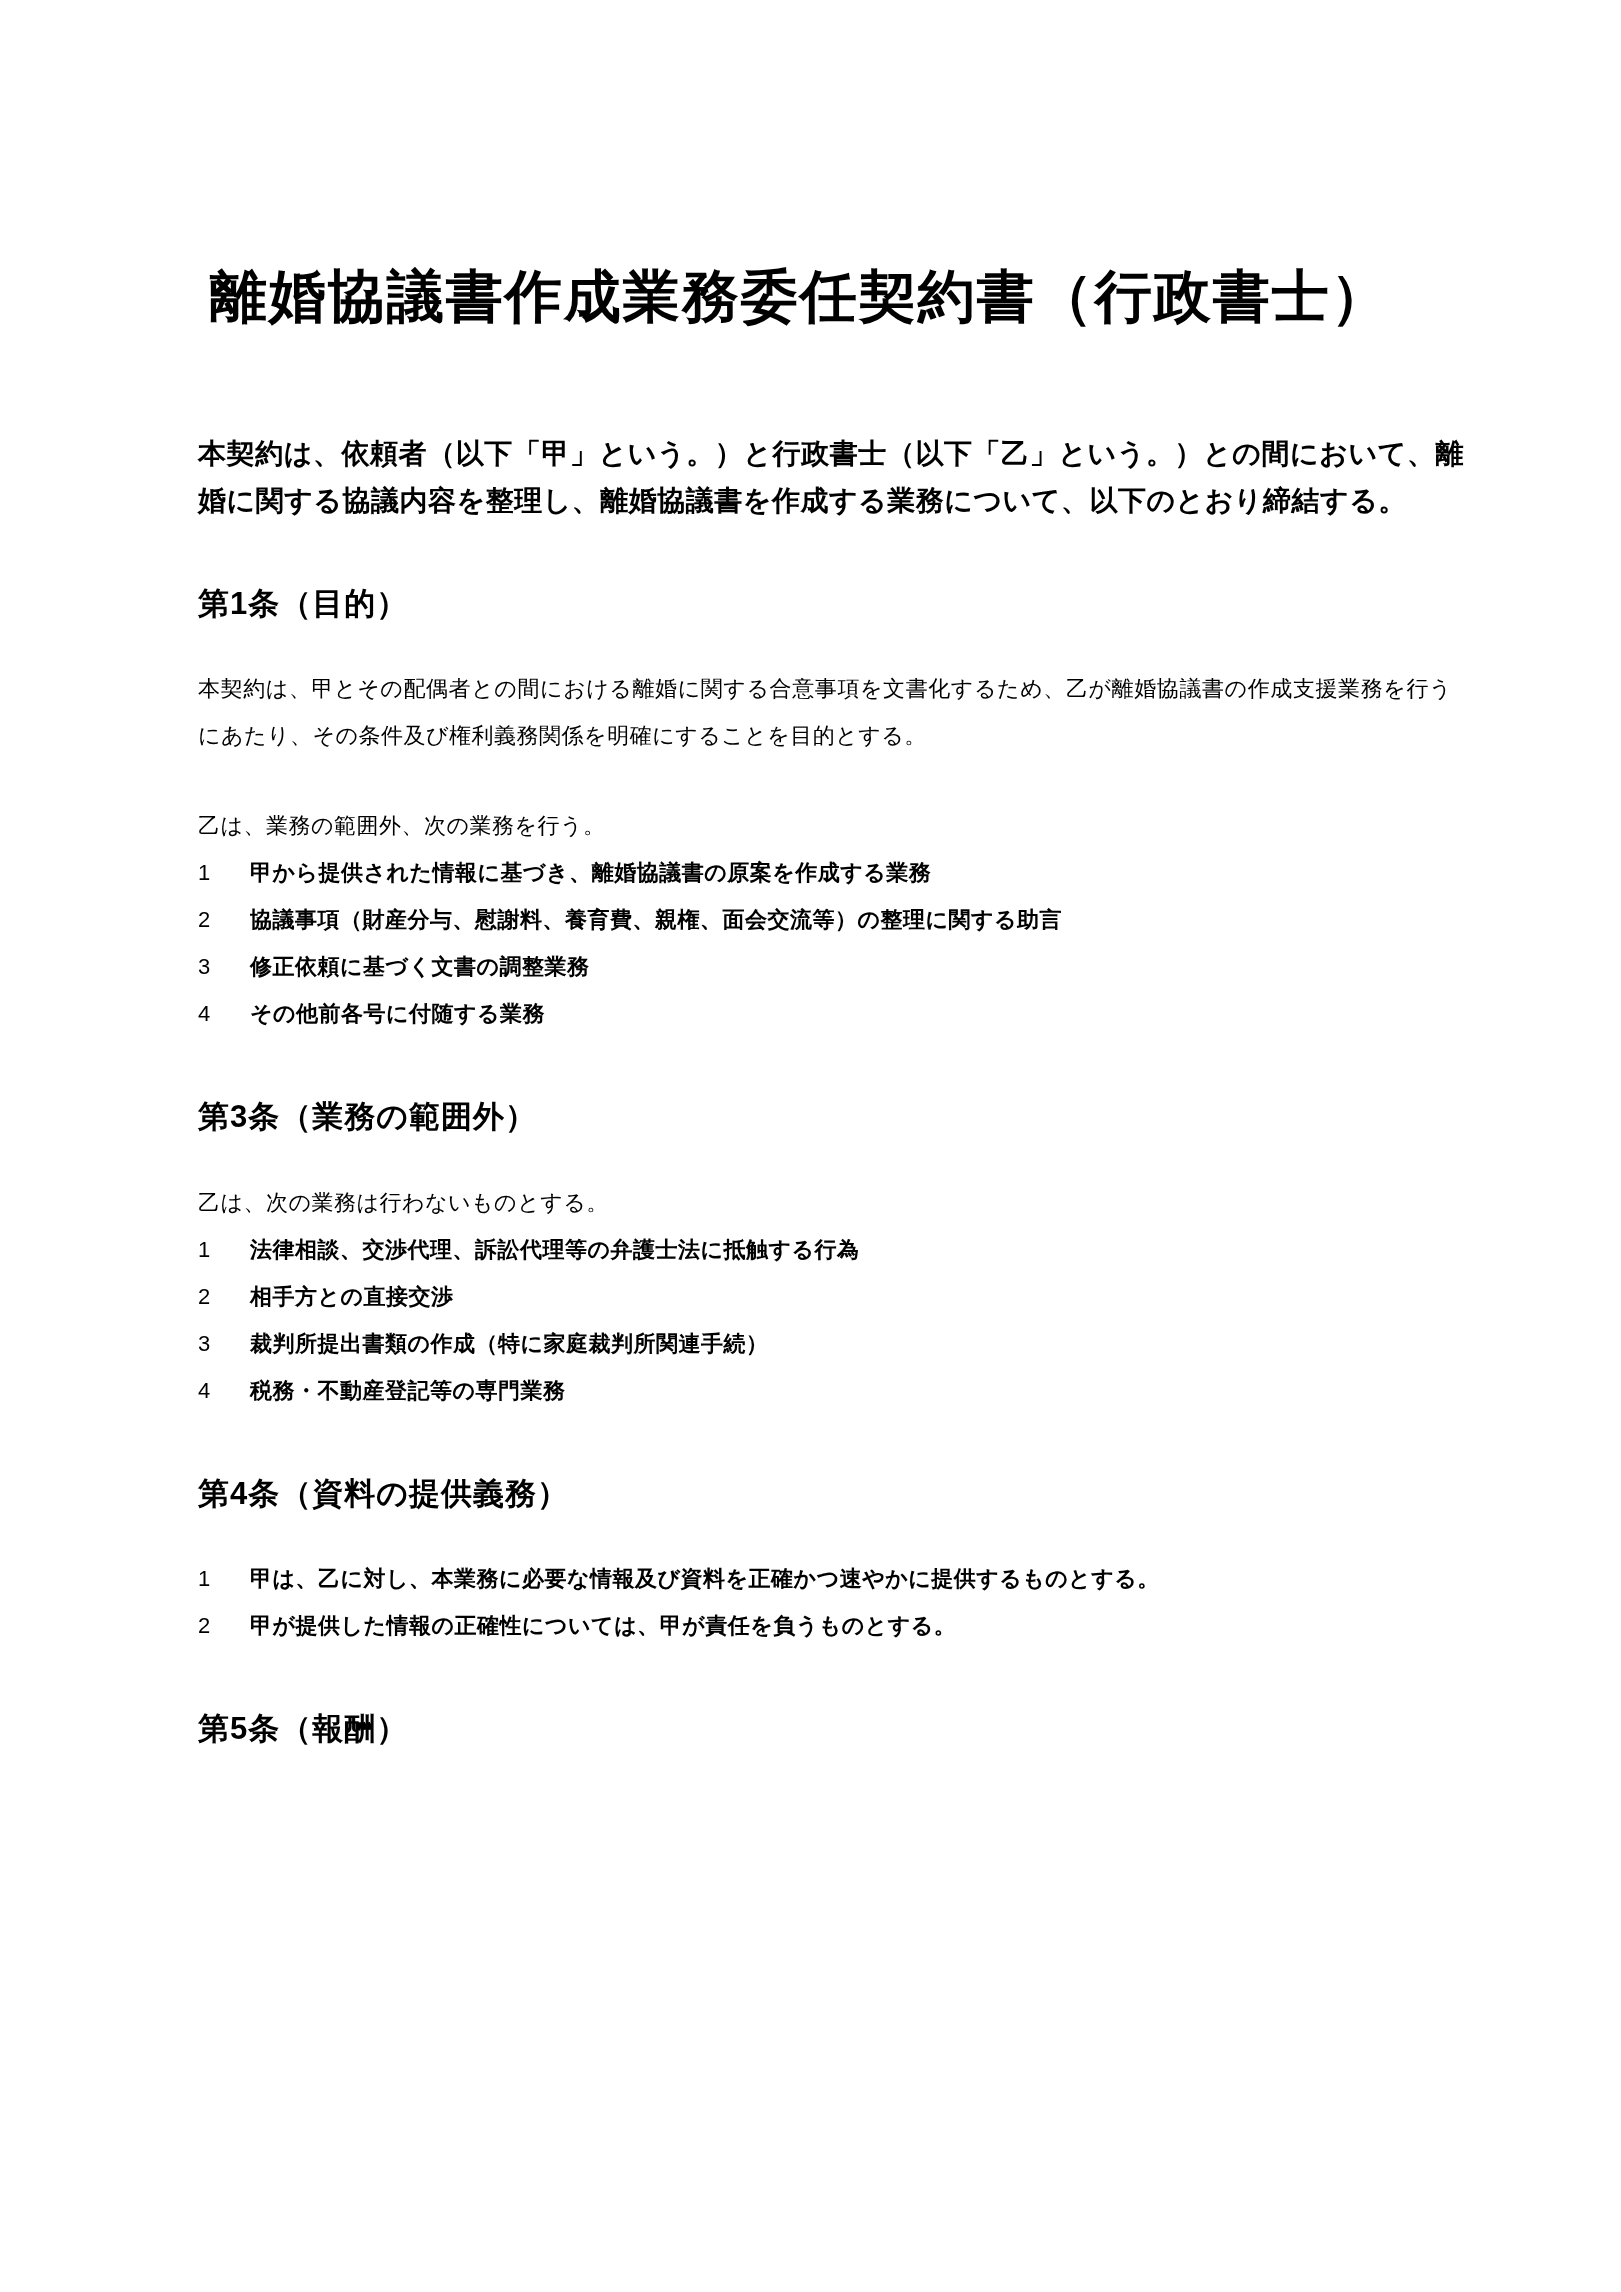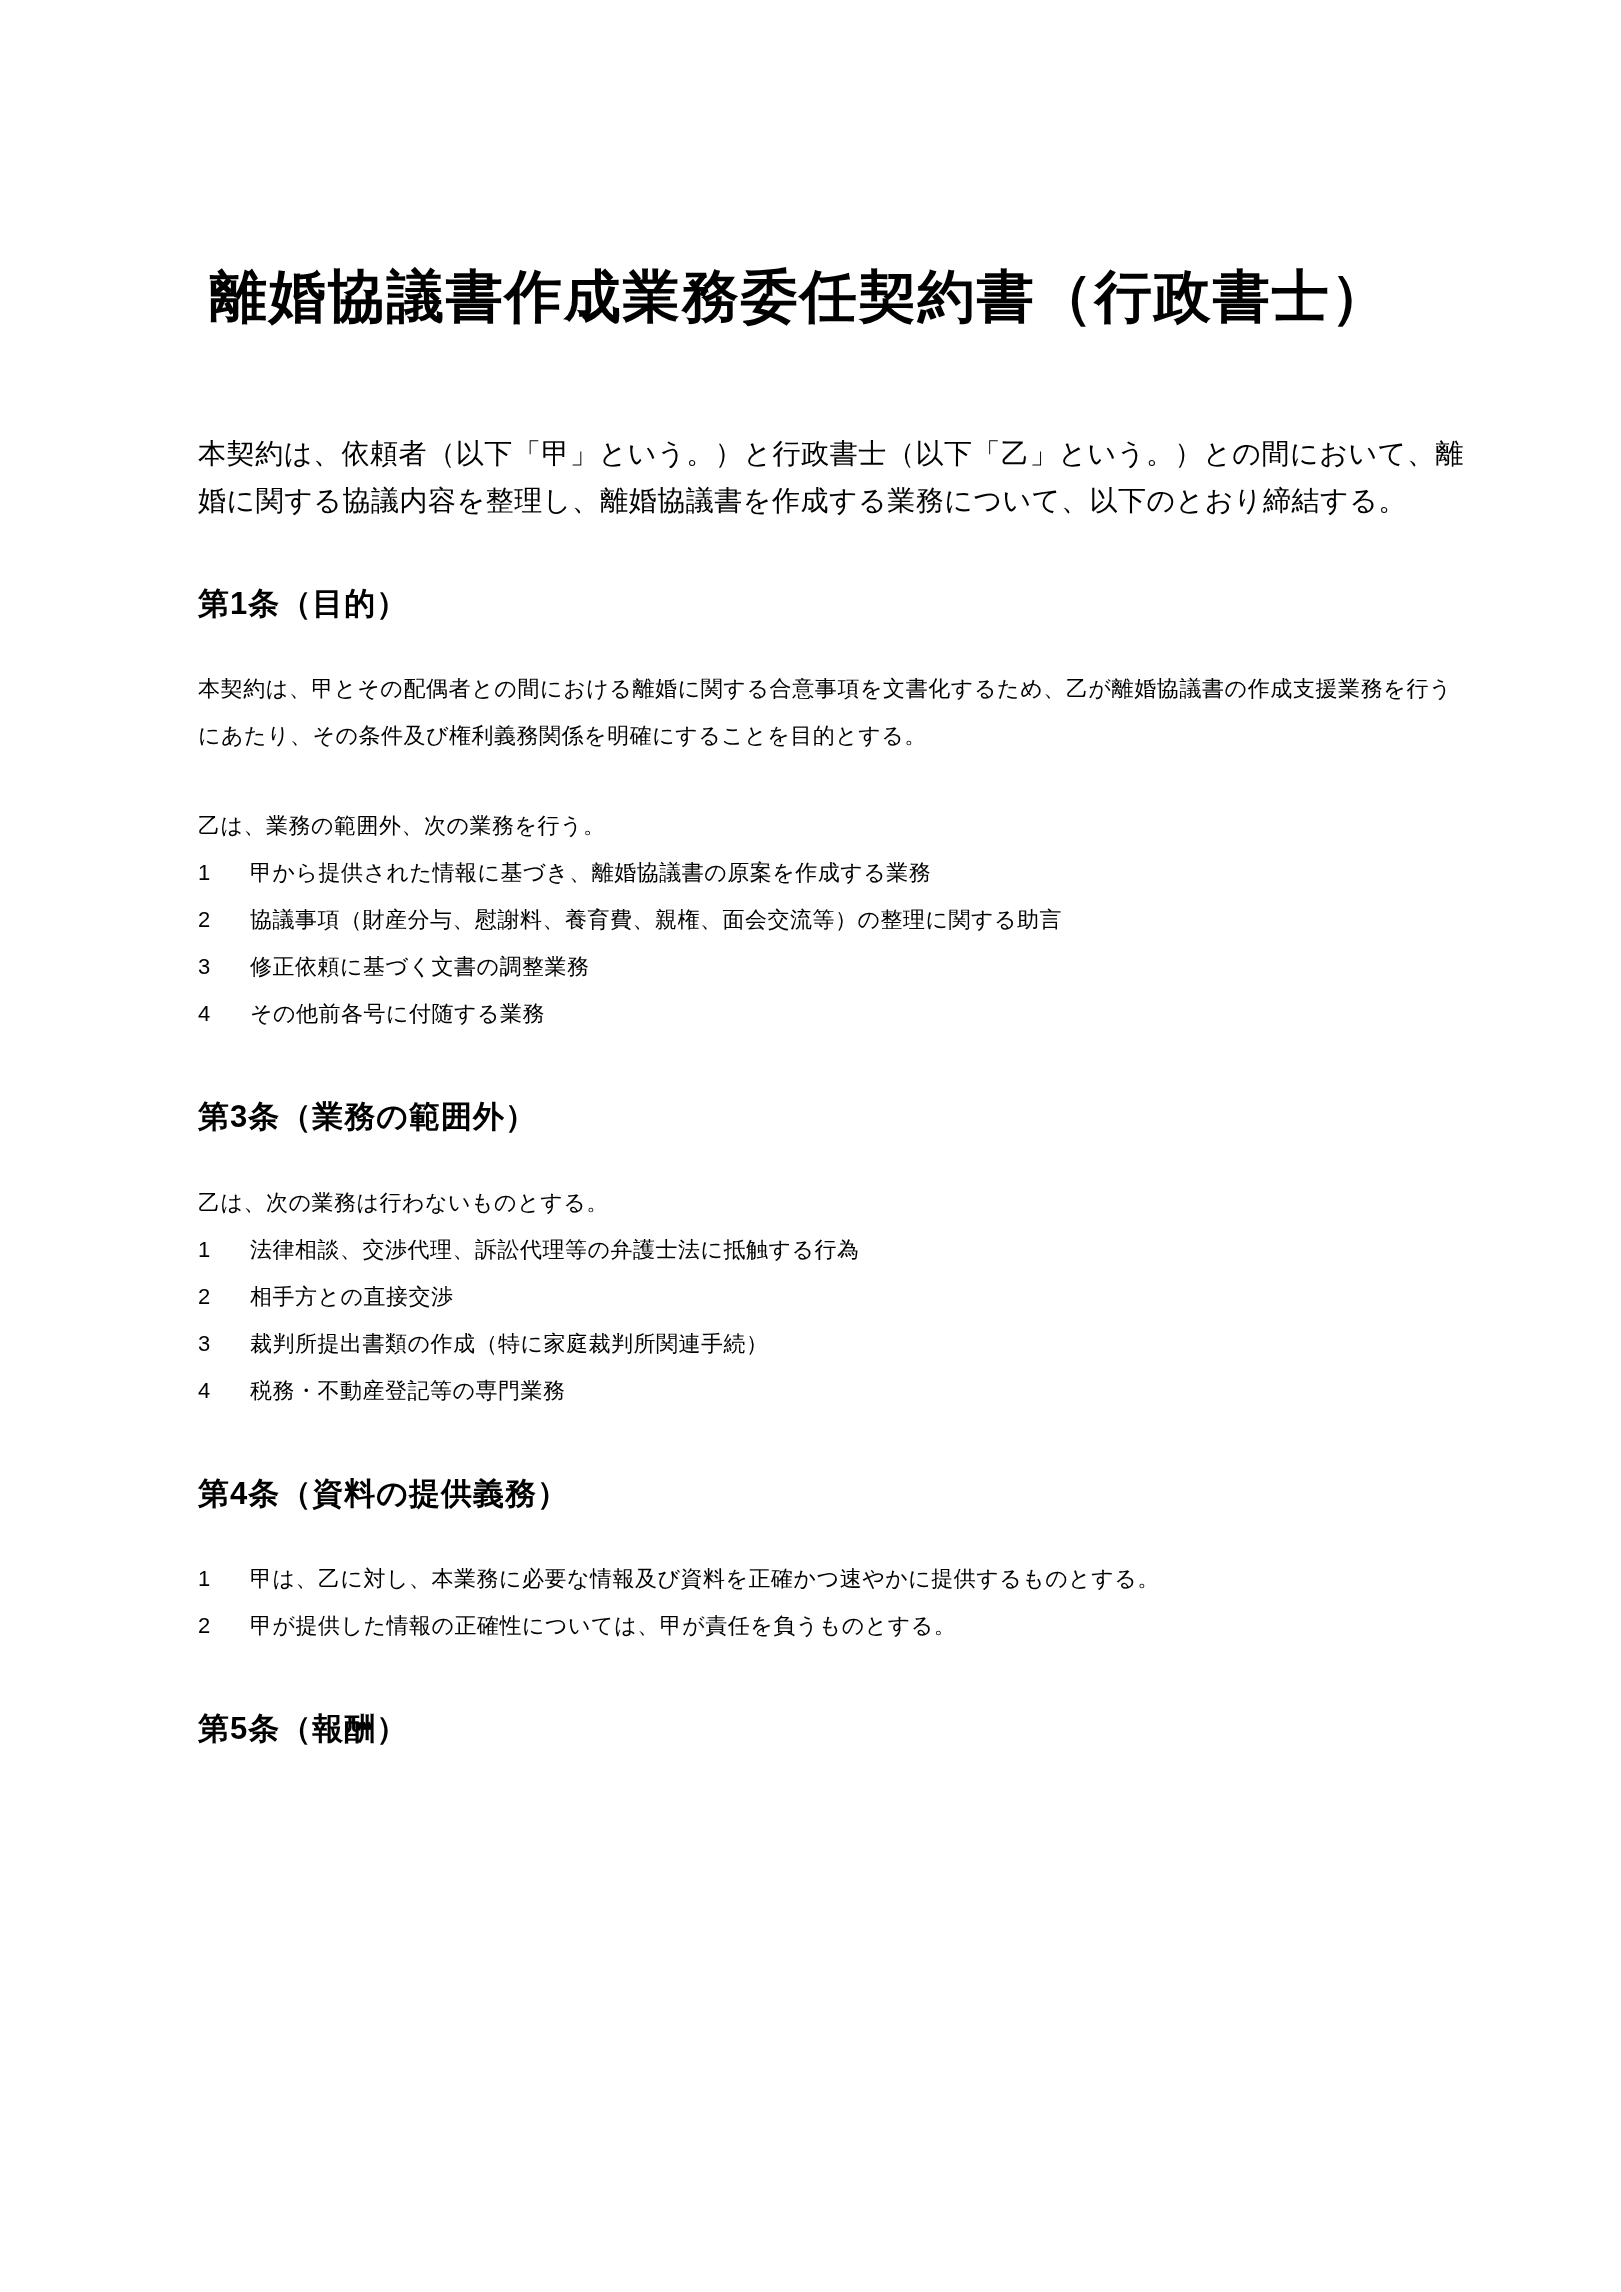--- a/index.html
+++ b/index.html
@@ -28,20 +28,21 @@
     font-weight: 700;
     letter-spacing: 2px;
     white-space: nowrap;
   }
   p.intro {
     margin: 98px 0 33px 0;
     font-size: 28px;
     line-height: 47px;
     letter-spacing: 0.5px;
     text-align: justify;
+    font-weight: bold;
   }
   h2.article-heading {
     margin: 61px 0 0 0;
     font-size: 31px;
     line-height: 1.2;
     font-weight: 700;
     letter-spacing: 1px;
     white-space: nowrap;
   }
   .section-body {
@@ -61,20 +62,21 @@
     margin: 0;
     display: flex;
     align-items: baseline;
   }
   .item .num {
     flex: 0 0 52px;
     display: inline-block;
   }
   .item .item-text {
     flex: 1 1 auto;
+    font-weight: bold;
   }
 </style>
 </head>
 <body>
 
 <div class="page">
 
   <h1 class="doc-title">離婚協議書作成業務委任契約書（行政書士）</h1>
 
   <p class="intro">本契約は、依頼者（以下「甲」という。）と行政書士（以下「乙」という。）との間において、離婚に関する協議内容を整理し、離婚協議書を作成する業務について、以下のとおり締結する。</p>

